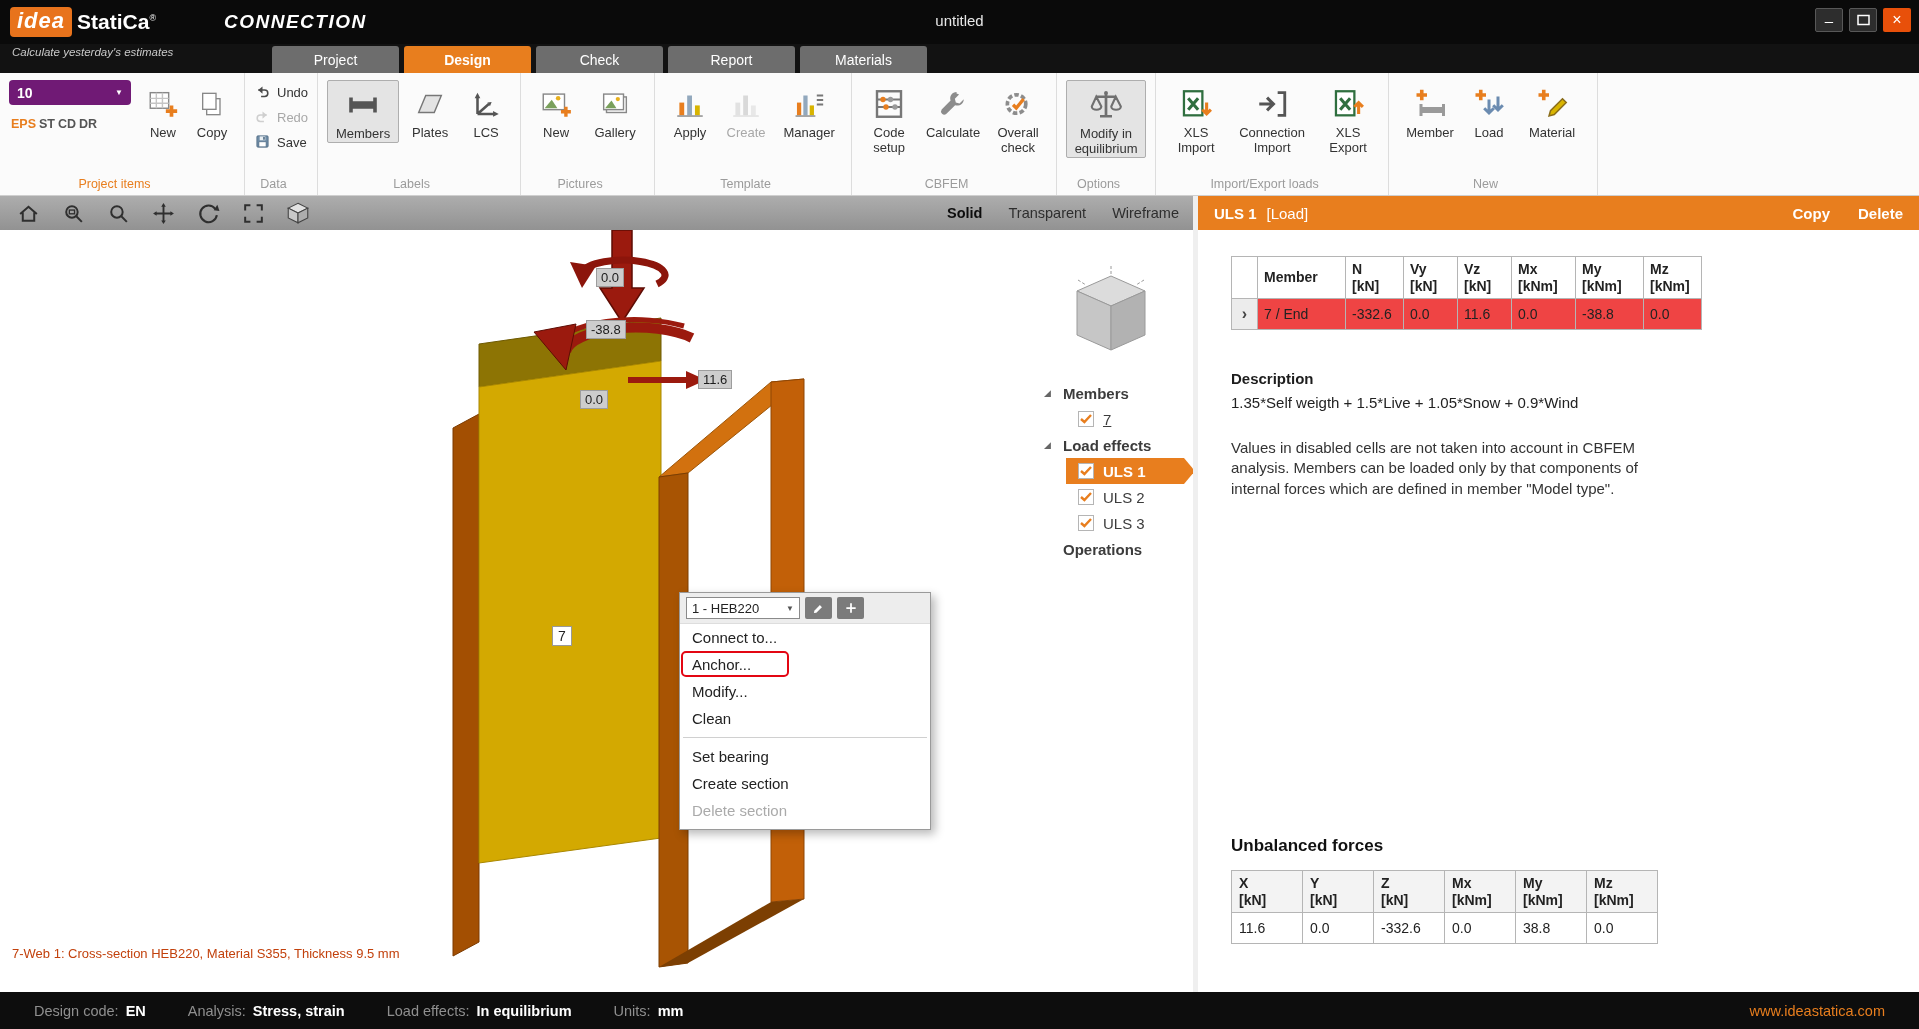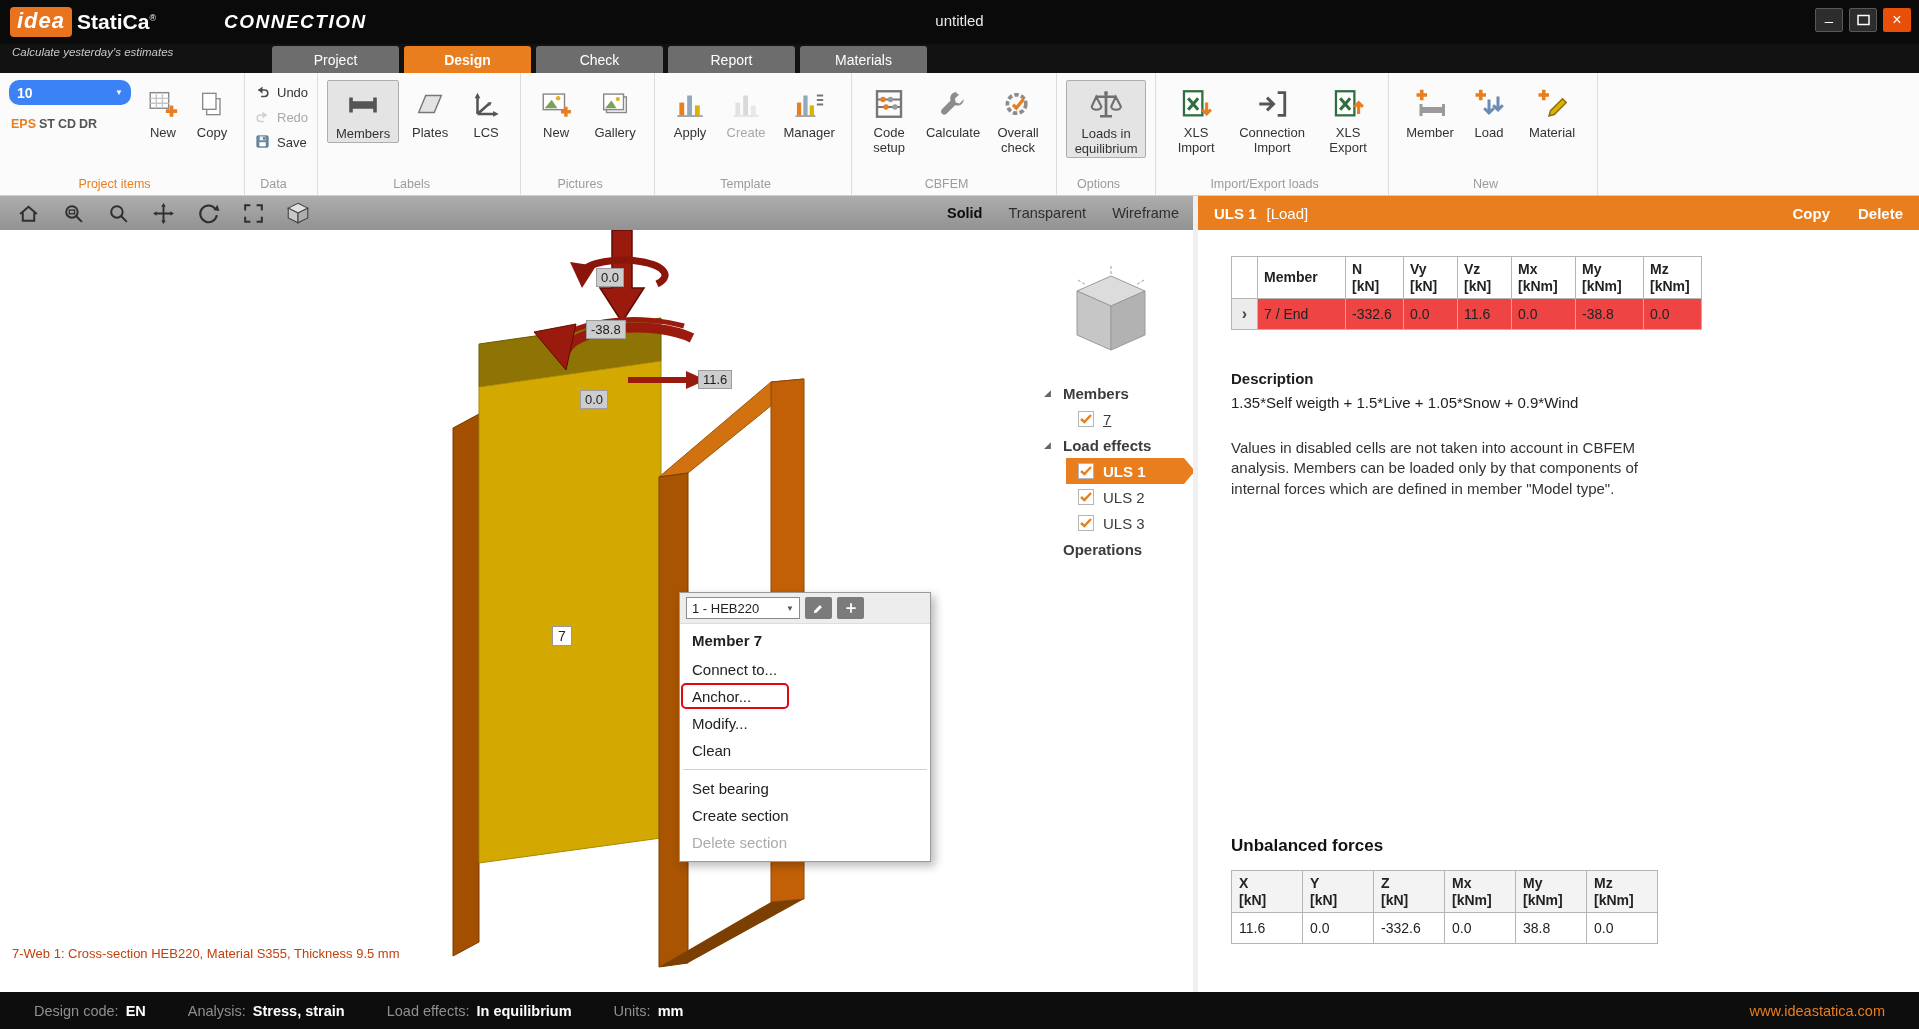--- a/index.html
+++ b/index.html
@@ -30,21 +30,21 @@
   .rgroup { position:relative; border-right:1px solid #ddd; padding:7px 9px 22px; display:flex; align-items:flex-start; gap:3px; }
   .rgroup-name { position:absolute; bottom:4px; left:0; right:15px; text-align:center; font-size:12.5px; color:#9b9b9b; white-space:nowrap; }
   .rgroup-name.orange { color:#e87e1e; }
   .rbtn { width:72px; display:flex; flex-direction:column; align-items:center; padding-top:2px; }
   .rbtn .ric { height:44px; display:flex; align-items:center; justify-content:center; }
   .rbtn .rlb { font-size:13px; color:#333; text-align:center; line-height:1.15; }
   .rbtn.pressed { background:#e4e4e4; border:1px solid #aeaeae; border-radius:2px; }
   .rbtn.disabled .rlb { color:#a8a8a8;text-align:right; }
   .rbtn.disabled svg { opacity:.45; }
   .pi-left { display:flex; flex-direction:column; gap:12px; width:122px; margin-right:6px; }
-  .pi-combo { height:25px; background:#3b82f6; border-radius:10px; color:#fff; display:flex; align-items:center; font-size:14px; font-weight:bold; padding:0 8px; }
+  .pi-combo { height:25px; background:#701a75; border-radius:4px; color:#fff; display:flex; align-items:center; font-size:14px; font-weight:bold; padding:0 8px; }
   .pi-combo .arrow { margin-left:auto; font-size:8px; }
   .pi-modes { display:flex; gap:3px; font-size:12.5px; color:#555; padding-left:2px; font-weight:bold; }
   .pi-modes .eps { color:#e87e1e; }
   .data-col { display:flex; flex-direction:column; gap:4px; padding-top:2px; }
   .smallbtn { display:flex; align-items:center; gap:6px; font-size:13px; color:#333; height:21px; }
   .smallbtn.disabled { color:#a8a8a8; }
   .smallbtn.disabled svg { opacity:.45; }
 
   
   .workspace { position:absolute; top:196px; left:0; width:1919px; height:796px; display:flex; }
@@ -337,21 +337,21 @@
 
   <div class="rgroup">
     <div class="rbtn pressed" style="width:80px">
       <span class="ric">
         <svg width="36" height="36" viewBox="0 0 24 24">
             <path d="M12 4 v15 M5.5 6.5 h13 M8 19.5 h8" stroke="#6f6f6f" stroke-width="1.8" fill="none"></path>
             <path d="M5.5 6.5 l-3 6.5 a3.2 2.2 0 0 0 6.4 0 z M18.5 6.5 l-3 6.5 a3.2 2.2 0 0 0 6.4 0 z" fill="none" stroke="#6f6f6f" stroke-width="1.4"></path>
             <circle cx="12" cy="4" r="1.3" fill="#6f6f6f"></circle>
           </svg>
       </span>
-      <span class="rlb">Loads in equilibrium</span>
+      <span class="rlb">Modify in equilibrium</span>
     </div>
     <span class="rgroup-name">Options</span>
   </div>
 
   <div class="rgroup">
     <div class="rbtn" style="width:62px">
       <span class="ric">
         <svg width="34" height="34" viewBox="0 0 24 24">
             <rect x="3.5" y="3" width="13" height="17" fill="#fff" stroke="#2f6f3f" stroke-width="1.6"></rect>
             <path d="M6.5 8 l7 8 M13.5 8 l-7 8" stroke="#2f6f3f" stroke-width="2.2"></path>
@@ -574,21 +574,20 @@
             <svg width="14" height="14" viewBox="0 0 24 24">
                 <path d="M4 16.5 l9.5 -9.5 3.5 3.5 -9.5 9.5 -4.2 .7 z" fill="#fff"></path>
               </svg>
           </div>
           <div class="cm-iconbtn">
             <svg width="14" height="14" viewBox="0 0 24 24">
                 <path d="M12 4 v16 M4 12 h16" stroke="#fff" stroke-width="3"></path>
               </svg>
           </div>
         </div>
-        <div class="cm-title">Member 7</div>
         <div class="cm-item">Connect to...</div>
         <div class="cm-item">
           <span>Anchor...</span>
           <span class="redbox"></span>
         </div>
         <div class="cm-item">Modify...</div>
         <div class="cm-item">Clean</div>
         <div class="cm-sep"></div>
         <div class="cm-item">Set bearing</div>
         <div class="cm-item">Create section</div>

